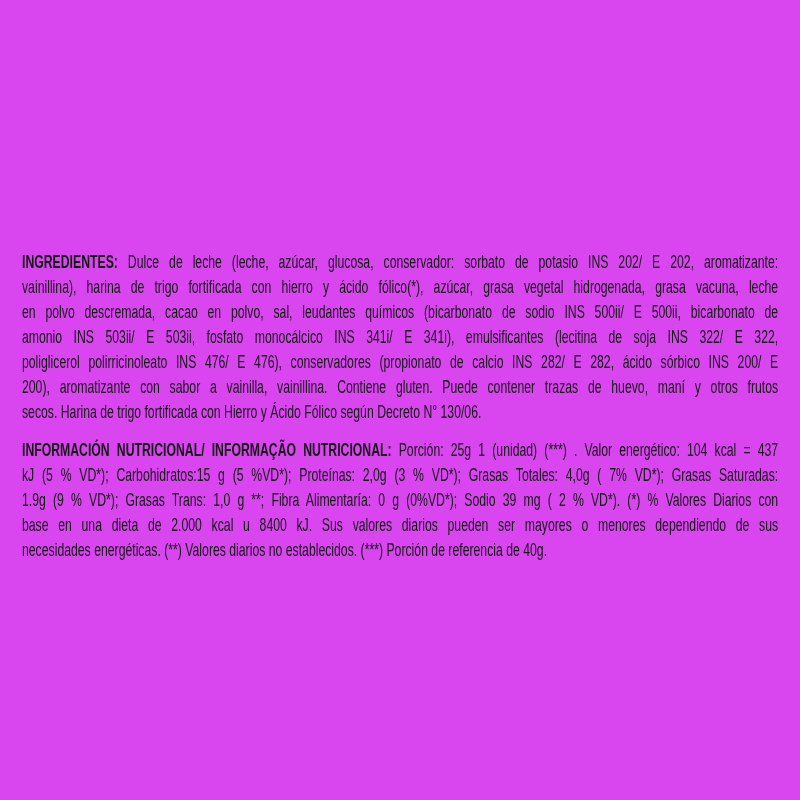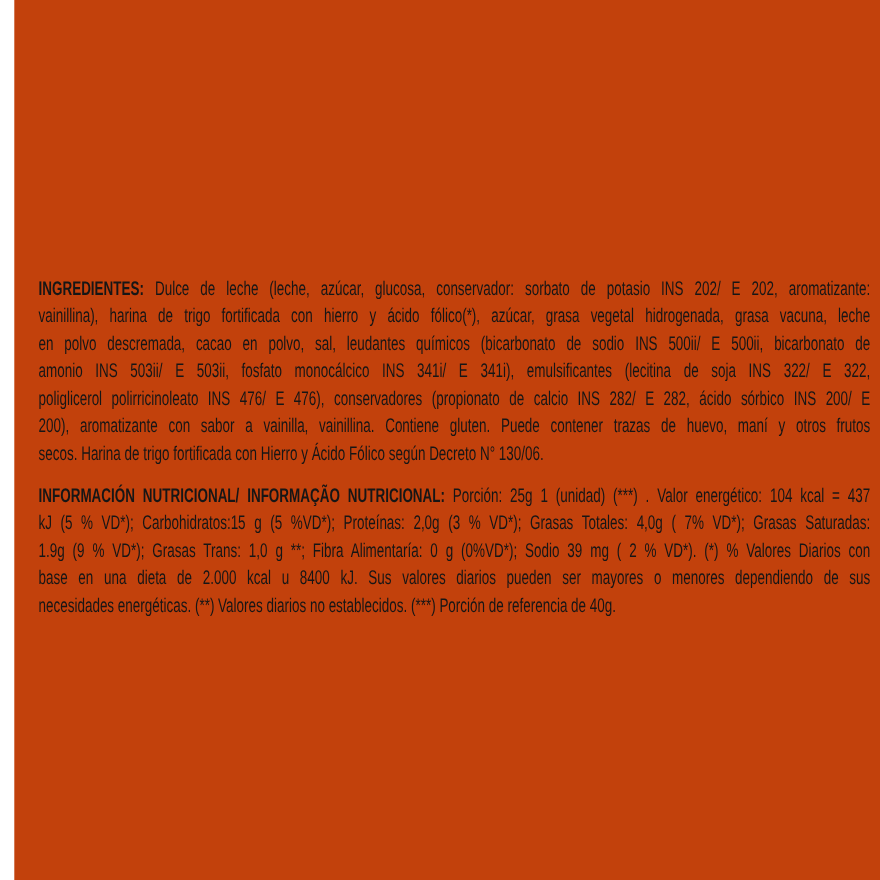--- a/index.html
+++ b/index.html
@@ -3,21 +3,21 @@
 <meta charset="utf-8">
 <style>
   html, body { margin: 0; padding: 0; }
   body {
     width: 800px; height: 800px;
     background: #ffffff;
     overflow: hidden;
     position: relative;
     font-family: "Liberation Sans", sans-serif;
   }
-  .label-sheet { position: absolute; inset: 0; background: #c2410c; margin-left: 13px; }
+  .label-sheet { position: absolute; inset: 0; background: #d946ef; }
   .para {
     position: absolute;
     left: 22px;
     width: 1112px;                 
     transform: scaleX(0.68);       
     transform-origin: left top;
     color: #161616;
     font-size: 18px;
     line-height: 25px;
   }

